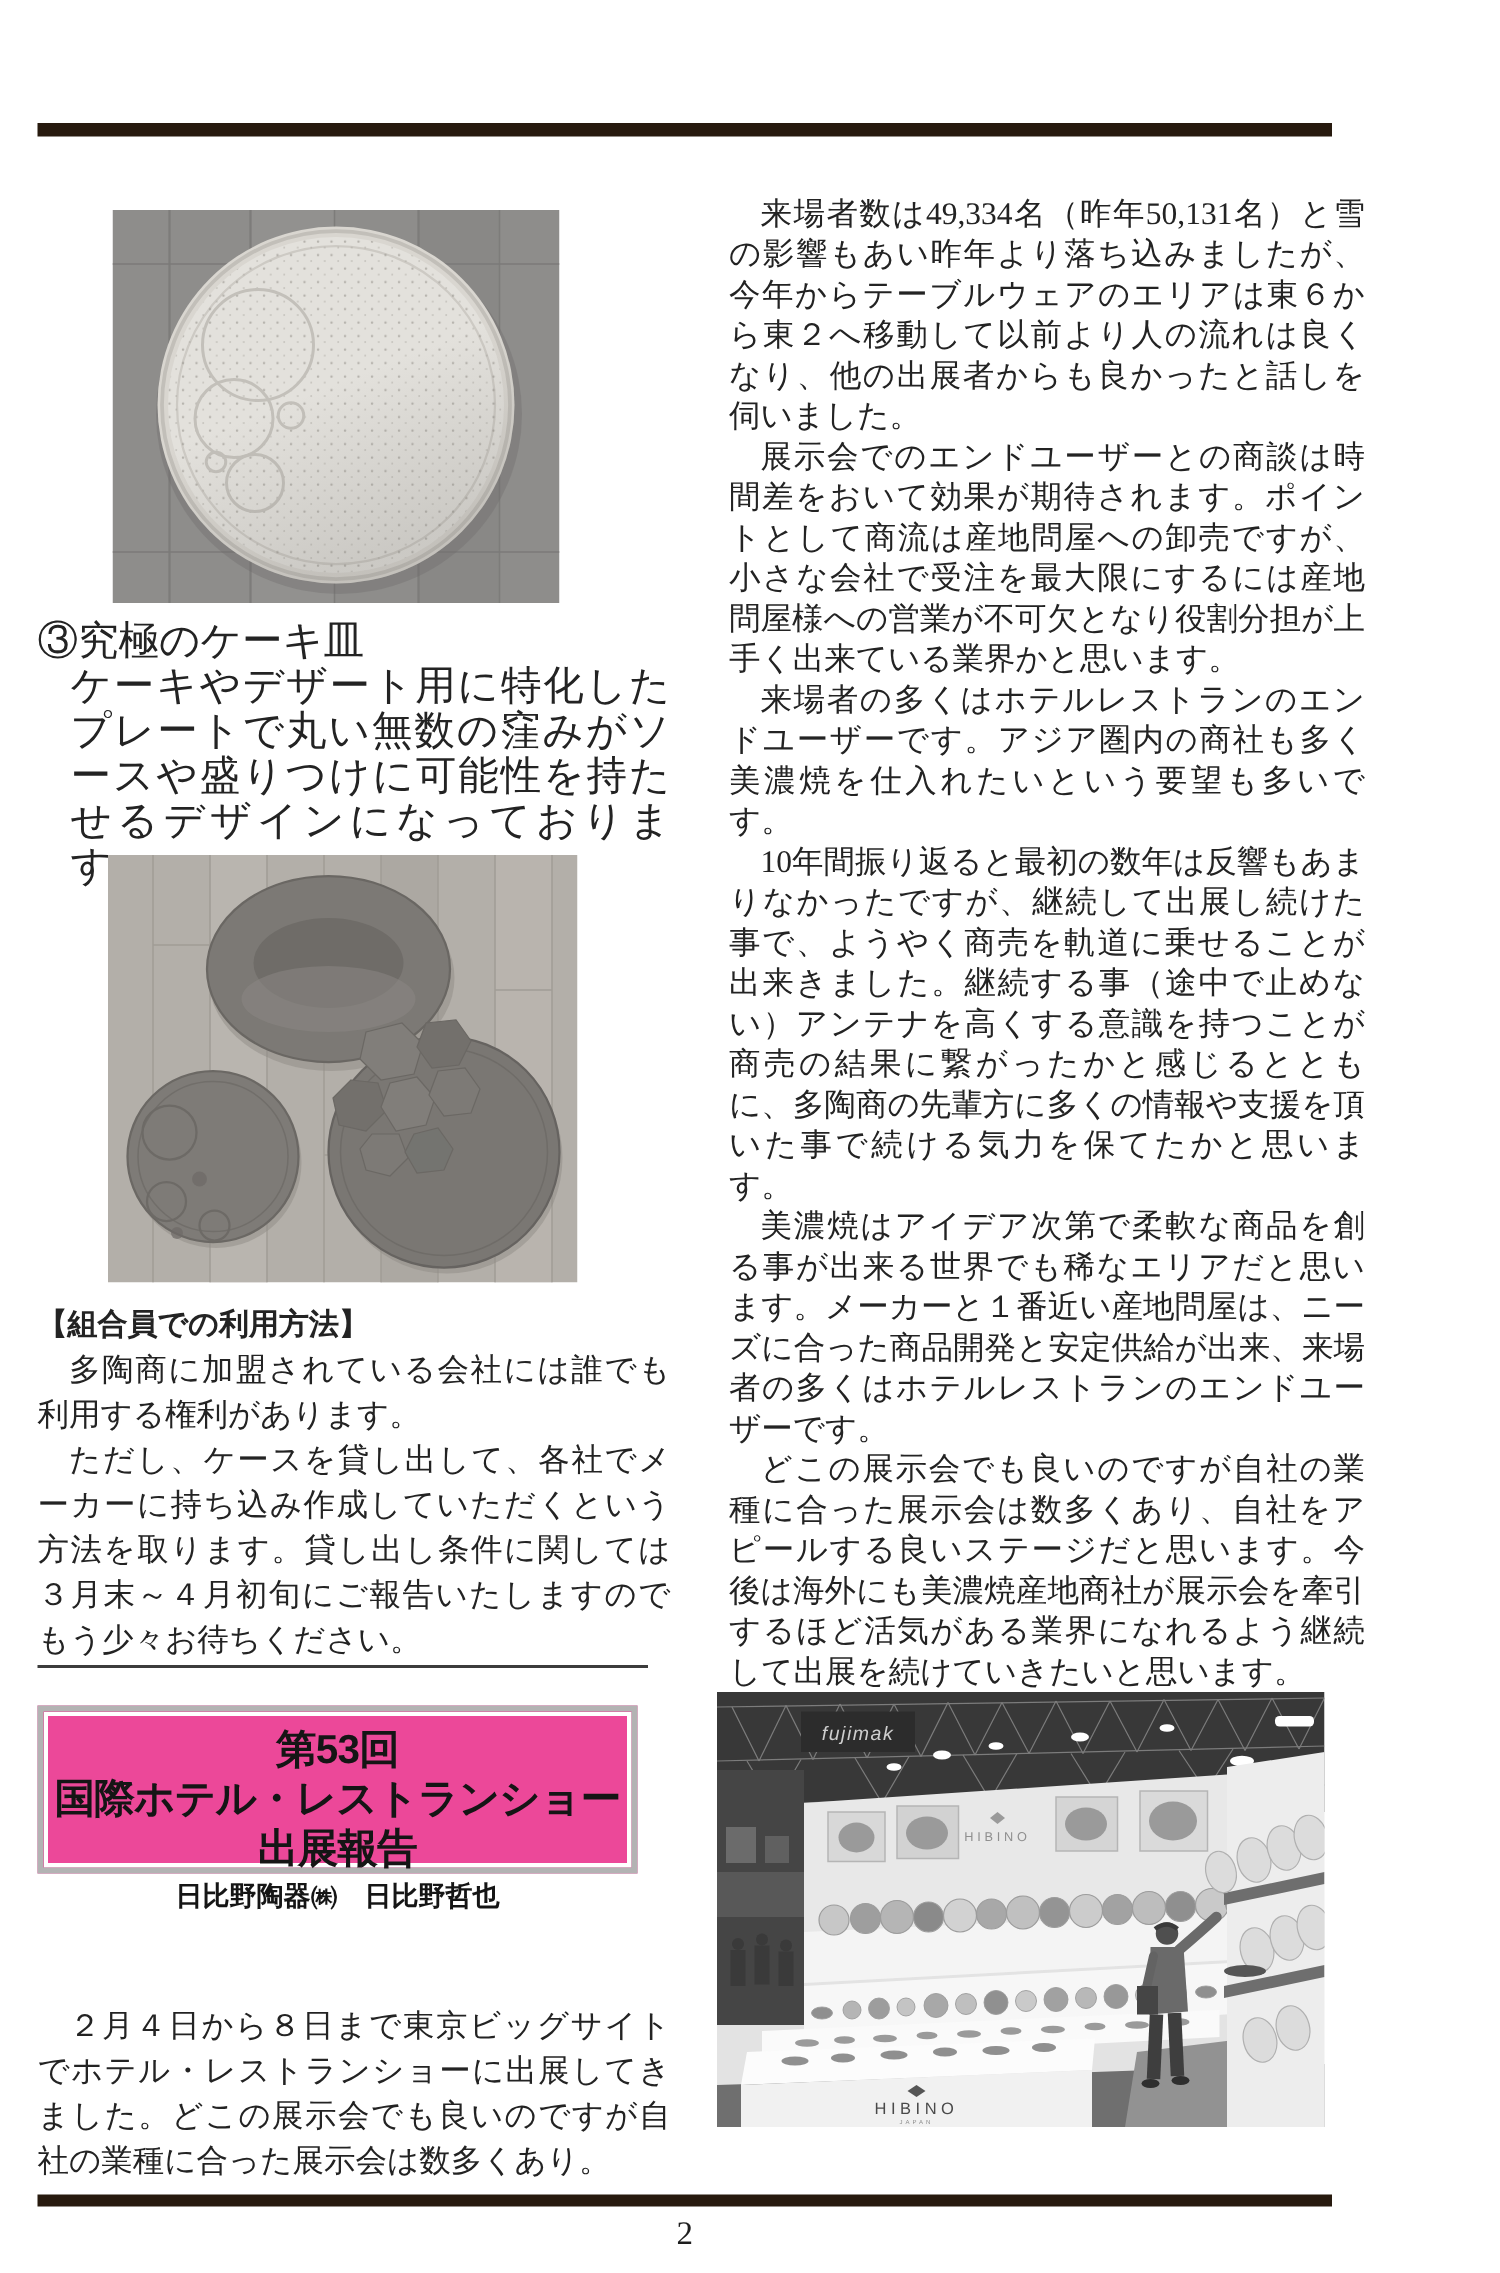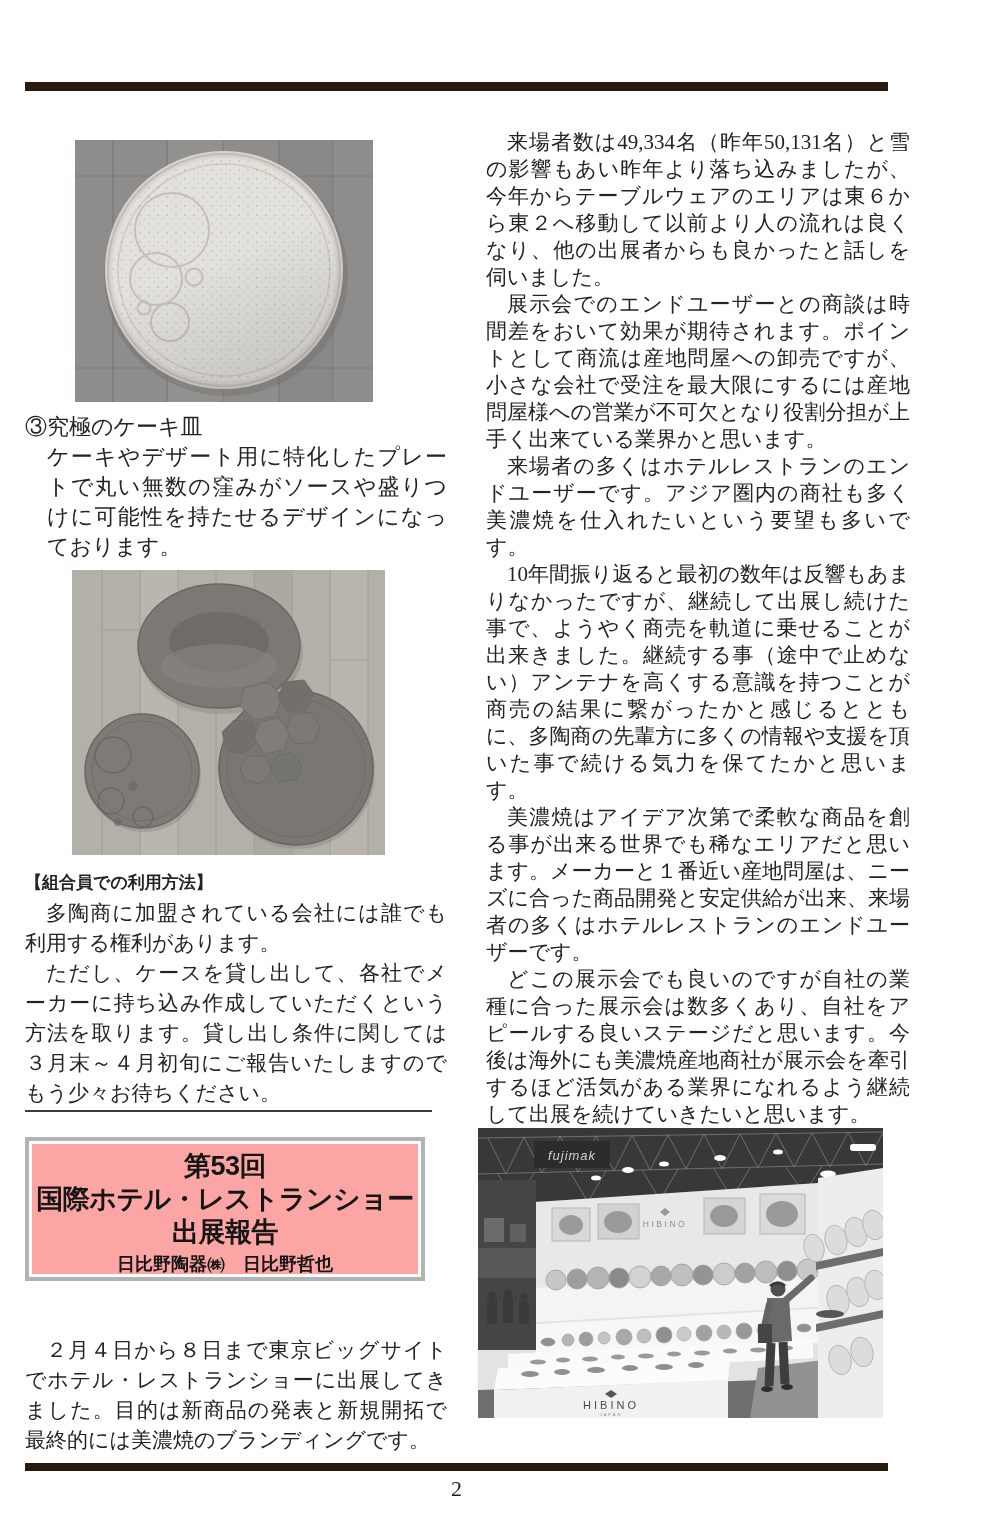--- a/index.html
+++ b/index.html
@@ -9,33 +9,33 @@
     overflow:hidden;
   }
   .bar { position:absolute; left:25px; width:863px; background:#271a0e; }
   .top-bar { top:82px; height:9px; }
   .bottom-bar { top:1463px; height:8px; }
   .page-number { position:absolute; top:1476px; left:25px; width:863px; text-align:center;
     font-size:22px; color:#1d1d1d; }
 
   
   .photo1 { position:absolute; left:75px; top:140px; width:298px; height:262px; }
-  .caption { position:absolute; left:25px; top:412px; width:422px; font-size:22px; line-height:30px; }
+  .caption { position:absolute; left:25px; top:412px; width:422px; font-size:27px; line-height:30px; }
   .caption-body { padding-left:22px; text-align:justify; }
   .photo2 { position:absolute; left:72px; top:570px; width:313px; height:285px; }
 
   .usage { position:absolute; left:25px; top:868px; width:422px; font-size:21px; line-height:30px; }
-  .usage-heading { font-weight:bold; font-size:17px; }
+  .usage-heading { font-weight:bold; font-size:20px; }
   .usage p { margin:0; text-indent:1em; text-align:justify; }
 
   .rule { position:absolute; left:25px; top:1110px; width:407px; height:2px; background:#3c3c3c; }
 
   .report-box {
-    position:absolute; left:25px; top:1137px; width:400px; height:144px; box-sizing:border-box;
-    background:#fca5a5; border:4px solid #b3b3b3; box-shadow:inset 0 0 0 3px #ffffff;
+    position:absolute; left:25px; top:1137px; width:400px; height:112px; box-sizing:border-box;
+    background:#ec4899; border:4px solid #b3b3b3; box-shadow:inset 0 0 0 3px #ffffff;
     text-align:center; font-family:"Liberation Sans","DejaVu Sans",sans-serif; color:#151515;
   }
   .report-title { margin-top:9px; font-size:27px; font-weight:bold; line-height:33px;
     white-space:pre-line; letter-spacing:-0.5px; }
   .report-byline { margin-top:3px; font-size:18px; font-weight:bold; }
 
   .intro { position:absolute; left:25px; top:1314px; width:422px; font-size:21px;
     line-height:30px; text-indent:1em; text-align:justify; }
 
   
@@ -153,21 +153,21 @@
 
   <div class="rule"></div>
 
   <div class="report-box">
     <div class="report-title">第53回
 国際ホテル・レストランショー
 出展報告</div>
     <div class="report-byline">日比野陶器㈱　日比野哲也</div>
   </div>
 
-  <p class="intro">２月４日から８日まで東京ビッグサイトでホテル・レストランショーに出展してきました。目的は新商品の発表と新規開拓で最終的には美濃焼のブランディングです。</p>
+  <p class="intro">２月４日から８日まで東京ビッグサイトでホテル・レストランショーに出展してきました。どこの展示会でも良いのですが自社の業種に合った展示会は数多くあり。</p>
 
   <div class="right-col">
     <p>来場者数は49,334名（昨年50,131名）と雪の影響もあい昨年より落ち込みましたが、今年からテーブルウェアのエリアは東６から東２へ移動して以前より人の流れは良くなり、他の出展者からも良かったと話しを伺いました。</p>
     <p>展示会でのエンドユーザーとの商談は時間差をおいて効果が期待されます。ポイントとして商流は産地問屋への卸売ですが、小さな会社で受注を最大限にするには産地問屋様への営業が不可欠となり役割分担が上手く出来ている業界かと思います。</p>
     <p>来場者の多くはホテルレストランのエンドユーザーです。アジア圏内の商社も多く美濃焼を仕入れたいという要望も多いです。</p>
     <p>10年間振り返ると最初の数年は反響もあまりなかったですが、継続して出展し続けた事で、ようやく商売を軌道に乗せることが出来きました。継続する事（途中で止めない）アンテナを高くする意識を持つことが商売の結果に繋がったかと感じるとともに、多陶商の先輩方に多くの情報や支援を頂いた事で続ける気力を保てたかと思います。</p>
     <p>美濃焼はアイデア次第で柔軟な商品を創る事が出来る世界でも稀なエリアだと思います。メーカーと１番近い産地問屋は、ニーズに合った商品開発と安定供給が出来、来場者の多くはホテルレストランのエンドユーザーです。</p>
     <p>どこの展示会でも良いのですが自社の業種に合った展示会は数多くあり、自社をアピールする良いステージだと思います。今後は海外にも美濃焼産地商社が展示会を牽引するほど活気がある業界になれるよう継続して出展を続けていきたいと思います。</p>
   </div>
 

